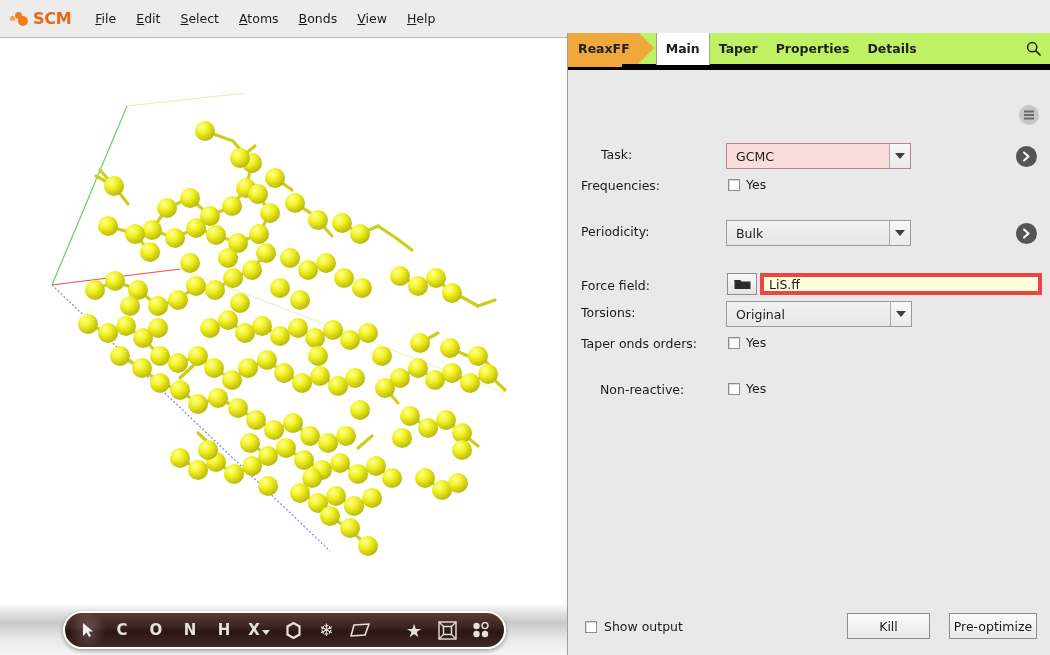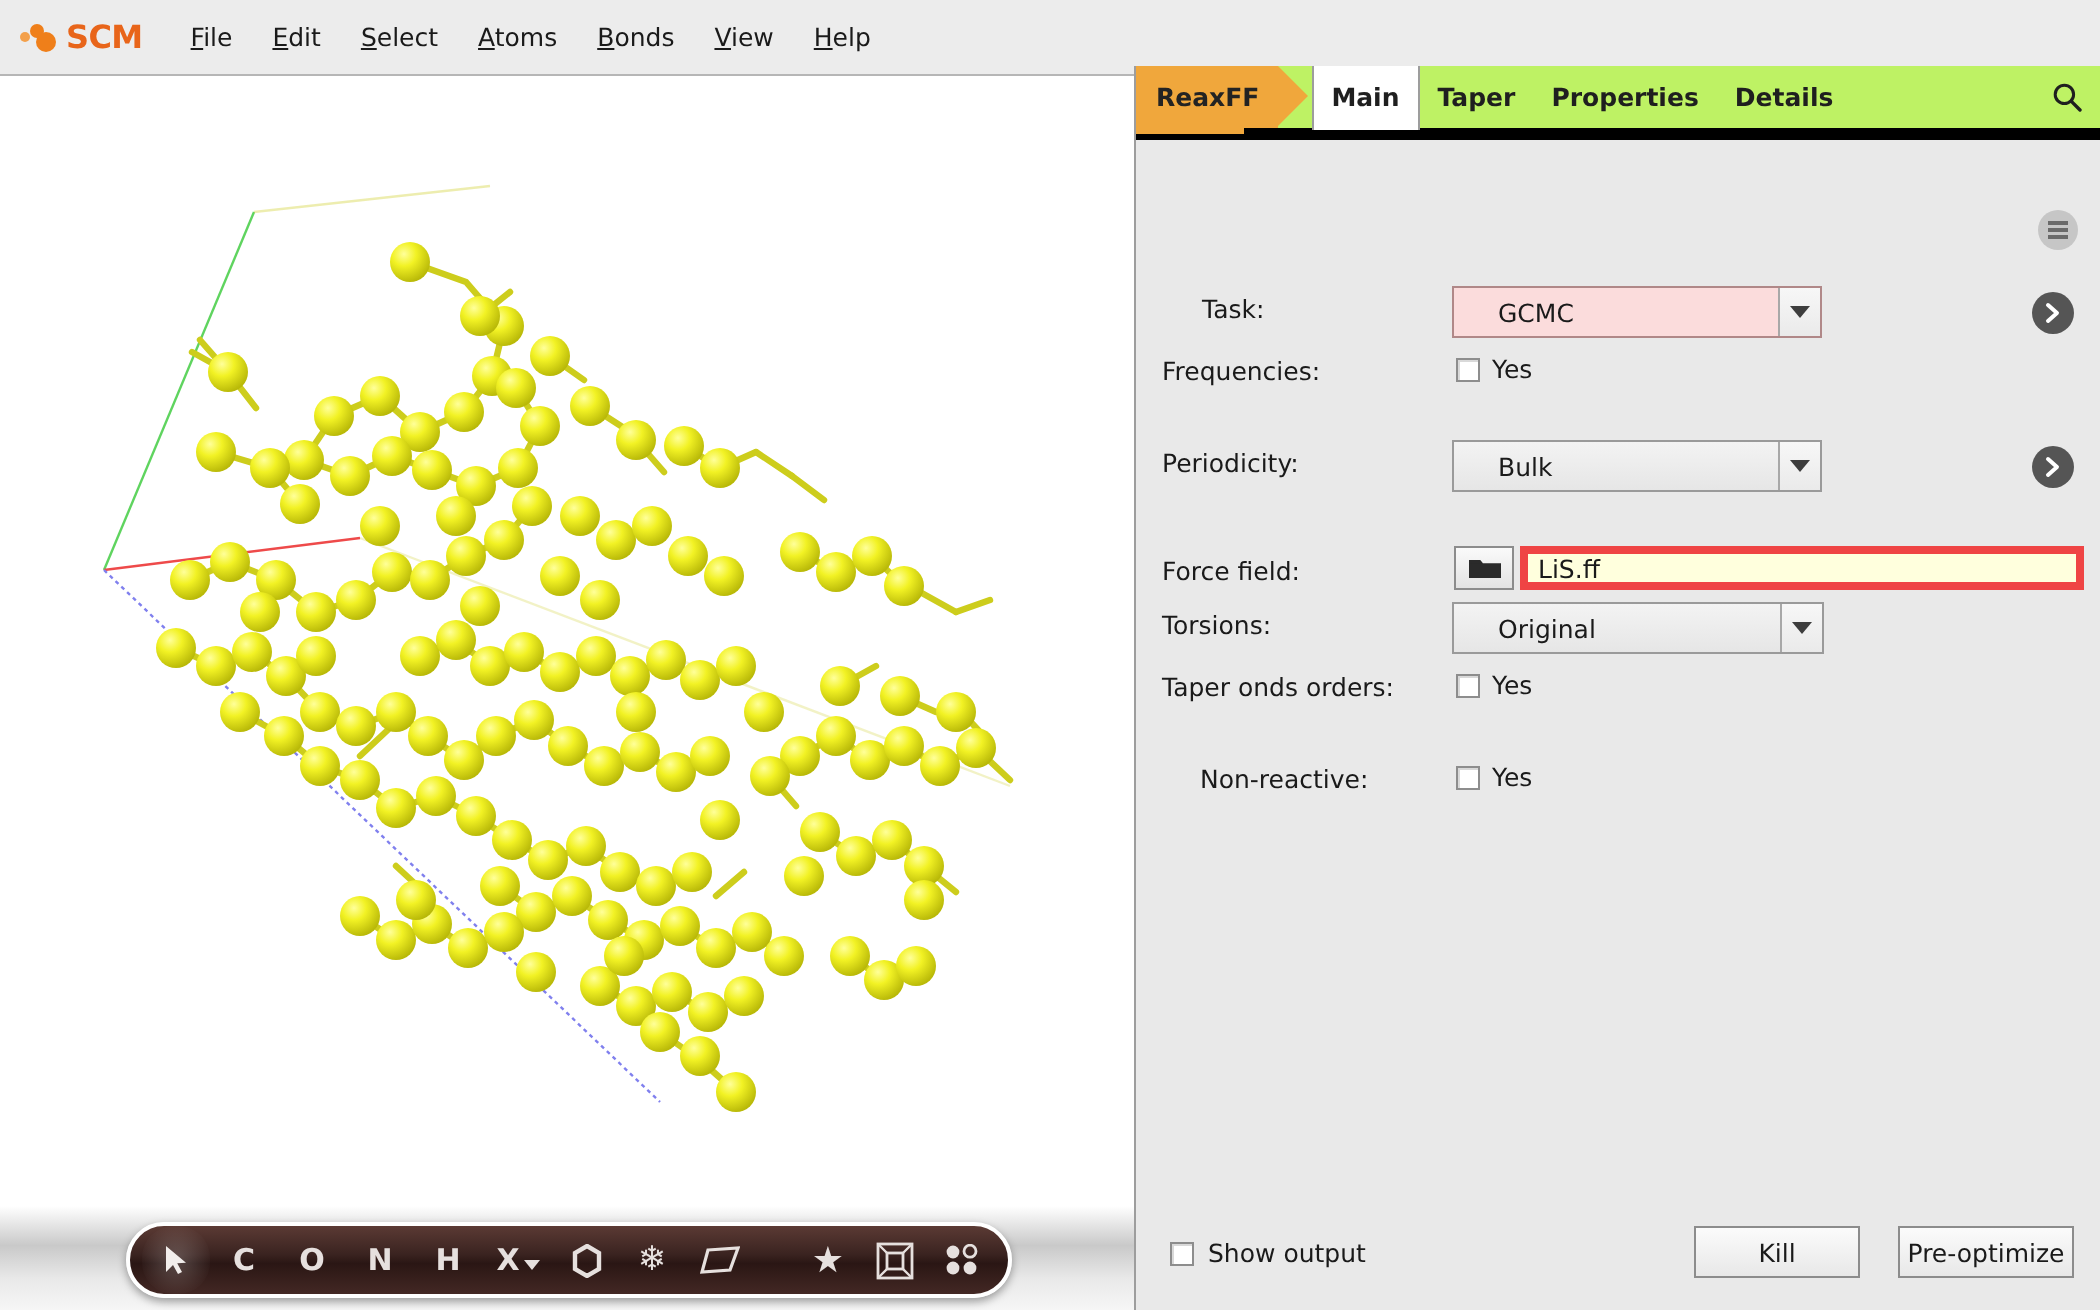--- a/index.html
+++ b/index.html
@@ -175,21 +175,21 @@
     position: absolute;
     height: 26px;
     box-sizing: border-box;
     border: 1px solid #9a9a9a;
     background: linear-gradient(to bottom, #f3f3f3 0%, #e6e6e6 100%);
     display: flex; align-items: stretch;
   }
   .combo .cval {
     flex: 1 1 auto;
     display: flex; align-items: center;
-    padding-left: 22px;
+    padding-left: 9px;
     font-size: 12.5px; color: #1a1a1a;
   }
   .combo .carrow {
     width: 20px;
     border-left: 1px solid #a8a8a8;
     background: linear-gradient(to bottom, #f7f7f7 0%, #eaeaea 100%);
     display: flex; align-items: center; justify-content: center;
   }
   .combo.pink {
     background: #fbdcdc;

